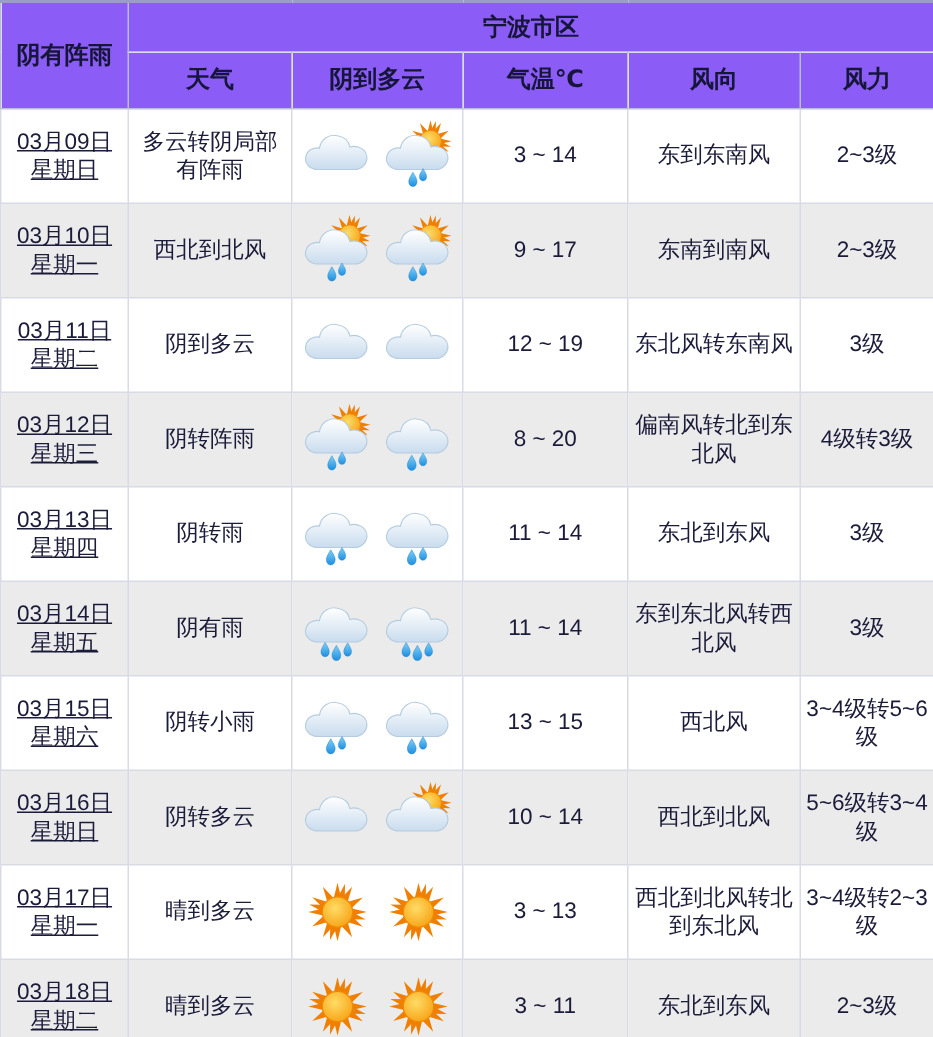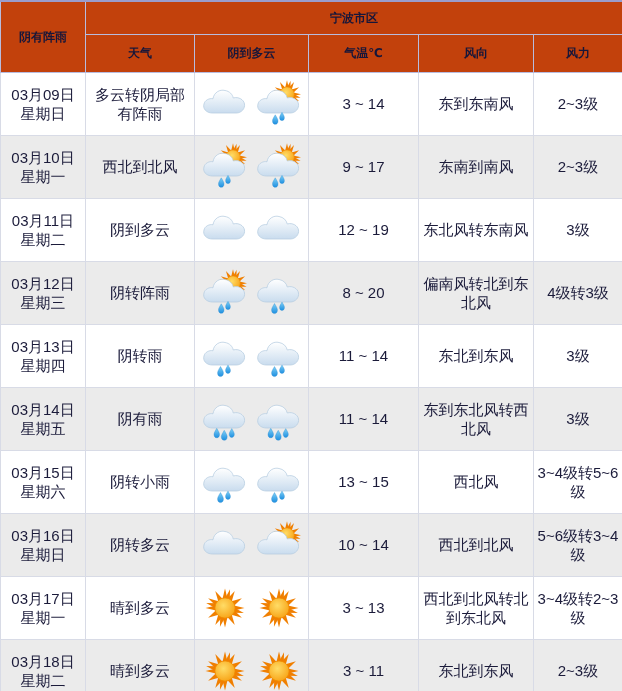--- a/index.html
+++ b/index.html
@@ -14,36 +14,36 @@
     border-top:2px solid #9a9dcc;
   }
   .forecast-table th, .forecast-table td {
     border:1px solid #d8dbe6;
     text-align:center;
     vertical-align:middle;
     padding:2px 3px;
     overflow:hidden;
   }
   .forecast-table thead th {
-    background:#c2410c;
+    background:#8b5cf6;
     border-color:#b8bcdf;
-    font-size:12px;
+    font-size:16px;
     font-weight:bold;
     color:#16163a;
   }
   .region-row th { height:28px; }
   .cols-row th { height:33px; }
   .forecast-table tbody td {
     font-size:15px;
     line-height:1.3;
     height:58px;
     background:#ffffff;
   }
   .forecast-table tbody tr.alt td { background:#ebebeb; }
-  .date-cell div { white-space:nowrap; }
+  .date-cell div { white-space:nowrap;text-decoration:underline; }
   .icons-box {
     display:flex;
     align-items:center;
     justify-content:center;
     gap:6px;
   }
   .wicon { width:48px; height:42px; overflow:visible; display:block; }
   .svg-defs { position:absolute; width:0; height:0; }
 </style>
 </head>

